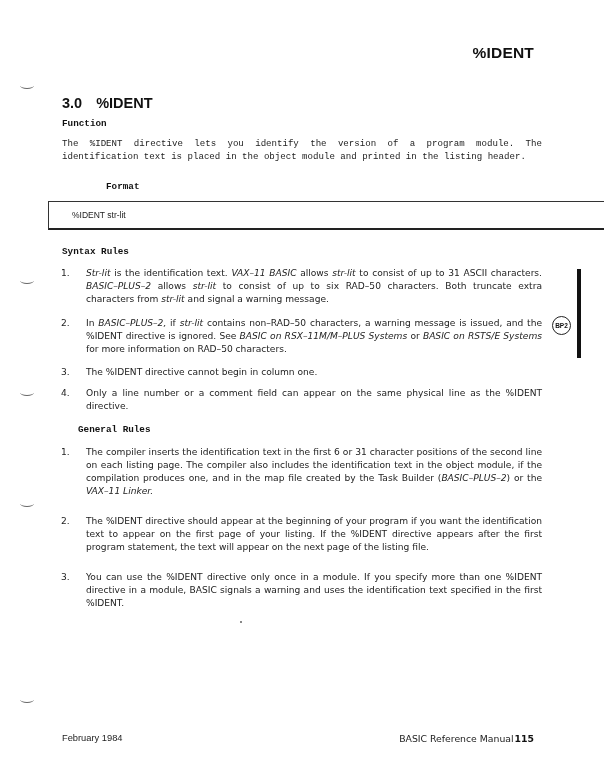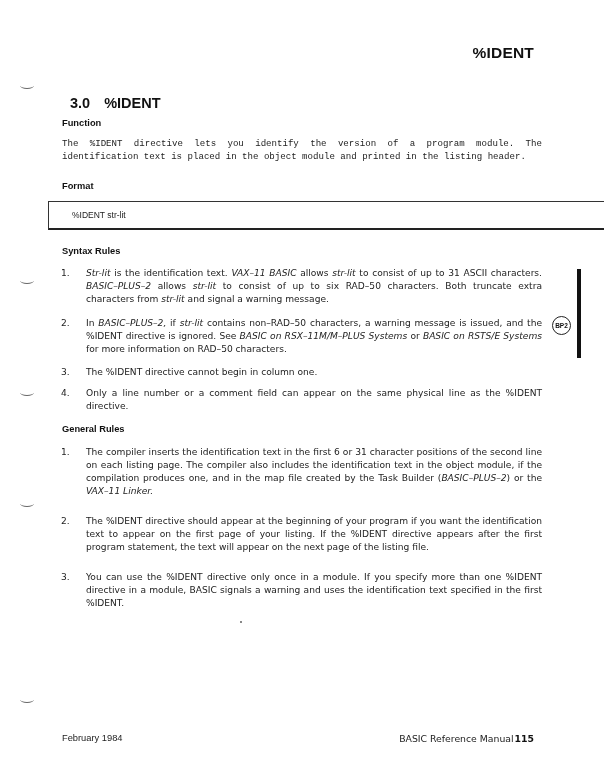--- a/index.html
+++ b/index.html
@@ -26,27 +26,26 @@
       letter-spacing: 0.2px;
     }
     .section-title {
       position: absolute;
       top: 95px;
       left: 62px;
       font-family: "Liberation Sans", sans-serif;
       font-weight: bold;
       font-size: 14.5px;
       color: #111;
-      margin-left: 8px;
     }
     .section-title .num { margin-right: 10px; }
     .subhead {
       position: absolute;
       left: 62px;
-      font-family: Liberation Sans, sans-serif;
+      font-family: Liberation Mono, monospace;
       font-weight: bold;
       font-size: 9.3px;
       color: #111;
     }
     .para {
       position: absolute;
       left: 62px;
       width: 480px;
       font-family: Liberation Mono, monospace;
       font-size: 9.1px;
@@ -174,21 +173,21 @@
 <div class="hole-mark" style="top:696px;"></div>
 
 <div class="section-title">
   <span class="num">3.0</span>
   <span>%IDENT</span>
 </div>
 
 <div class="subhead" style="top:118px;">Function</div>
 <p class="para" style="top:137px;">The %IDENT directive lets you identify the version of a program module. The identification text is placed in the object module and printed in the listing header.</p>
 
-<div class="subhead" style="top:181px;">Format</div>
+<div class="subhead" style="top:181px;margin-left:44px;">Format</div>
 <div class="format-box">
   <span class="code">%IDENT str-lit</span>
 </div>
 
 <div class="subhead" style="top:246px;">Syntax Rules</div>
 
 <div class="change-bar"></div>
 <div class="bp2-badge">BP2</div>
 
 <ul class="rule-list">
@@ -203,21 +202,21 @@
   <li class="rule-item" style="position:absolute; top:366px; width:456px;">
     <span class="rnum">3.</span>
     <span class="rtext">The %IDENT directive cannot begin in column one.</span>
   </li>
   <li class="rule-item" style="position:absolute; top:387px; width:456px;">
     <span class="rnum">4.</span>
     <span class="rtext">Only a line number or a comment field can appear on the same physical line as the %IDENT directive.</span>
   </li>
 </ul>
 
-<div class="subhead" style="top:424px;">General Rules</div>
+<div class="subhead" style="top:424px;margin-left:16px;">General Rules</div>
 
 <ul class="rule-list" style="left:86px;">
   <li class="rule-item" style="position:absolute; top:446px; width:456px;">
     <span class="rnum">1.</span>
     <span class="rtext">The compiler inserts the identification text in the first 6 or 31 character positions of the second line on each listing page. The compiler also includes the identification text in the object module, if the compilation produces one, and in the map file created by the Task Builder (<i>BASIC–PLUS–2</i>) or the <i>VAX–11 Linker.</i></span>
   </li>
   <li class="rule-item" style="position:absolute; top:515px; width:456px;">
     <span class="rnum">2.</span>
     <span class="rtext">The %IDENT directive should appear at the beginning of your program if you want the identification text to appear on the first page of your listing. If the %IDENT directive appears after the first program statement, the text will appear on the next page of the listing file.</span>
   </li>

